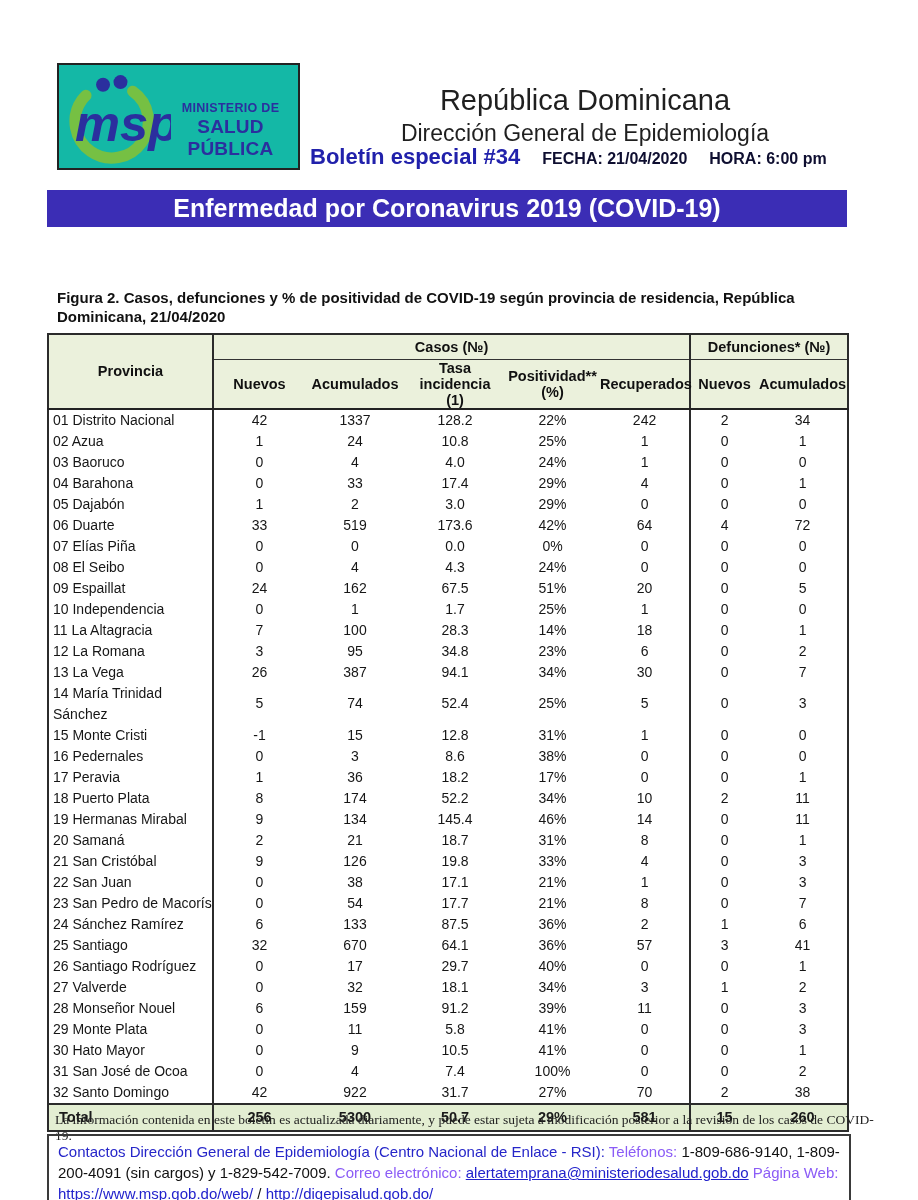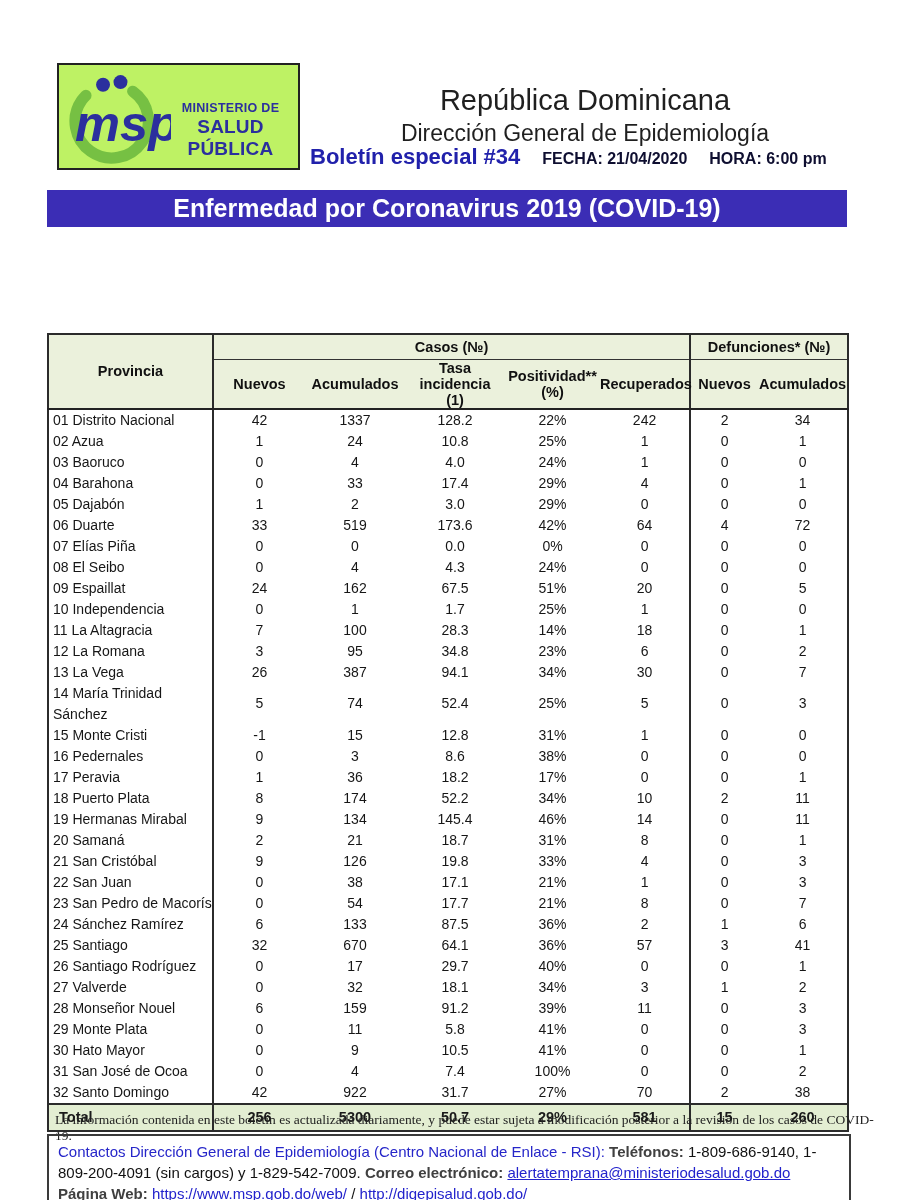--- a/index.html
+++ b/index.html
@@ -1,21 +1,21 @@
 <!DOCTYPE html>
 <html><head>
 <meta charset="utf-8">
 <style>
   * { margin:0; padding:0; box-sizing:border-box; }
   body { width:918px; height:1200px; background:#ffffff; font-family:"Liberation Sans", sans-serif; color:#1a1a1a; }
   .sheet { position:relative; width:918px; height:1200px; background:#fff; overflow:hidden; }
 
   
   .logo-box { position:absolute; left:57px; top:63px; width:243px; height:107px; border:2px solid #222;
-              display:flex; align-items:center; padding:4px 8px 4px 4px; background:#bef264; }
+              display:flex; align-items:center; padding:4px 8px 4px 4px; background:#14b8a6; }
   .logo-mark { width:108px; height:96px; flex:0 0 auto; }
   .ministry { color:#2b2f9e; text-align:center; flex:1; line-height:1.15; margin-top:28px; }
   .ministry .l1 { font-size:12.5px; font-weight:bold; letter-spacing:0.3px; }
   .ministry .l2 { font-size:19px; font-weight:bold; letter-spacing:0.2px; }
 
   .titles { position:absolute; left:300px; top:66px; width:570px; text-align:center; color:#1f1f1f;margin-top:16px; }
   .title1 { font-size:29px; line-height:36px; }
   .title2 { font-size:23px; line-height:30px; }
 
   .bulletin-row { position:absolute; left:310px; top:144px; width:565px; display:flex; align-items:baseline; gap:22px; white-space:nowrap; }
@@ -44,21 +44,21 @@
   tbody td { height:21px; line-height:21px; text-align:center; font-size:14px; color:#161616; }
   tbody td.col-prov { text-align:left; padding-left:4px; }
   tfoot td { background:#e3eed2; font-weight:bold; height:25px; line-height:25px; text-align:center; border-top:2px solid #2b2b2b; font-size:14.5px; }
   tfoot td.col-prov { text-align:left; padding-left:10px; }
 
   
   .note { position:absolute; left:55px; top:1112px; width:835px; font-family:"Liberation Serif", serif; font-size:13.5px; color:#222; }
   .contacts { position:absolute; left:47px; top:1134px; width:804px; border:2px solid #3a3a3a; padding:5px 9px 7px 9px;
               font-size:15px; line-height:21px; color:#111; }
   .c-head { color:#2626c9; font-weight:normal;margin-top:40px; }
-  .c-label { color:#404040; font-weight:bold; }
+  .c-label { color:#8b5cf6; font-weight:normal; }
   .c-link { color:#2222cc; text-decoration:underline; cursor:pointer; }
 </style>
 </head>
 <body>
 
 <div class="sheet">
 
   <div class="logo-box">
     <svg class="logo-mark" viewBox="0 0 120 110">
       <circle cx="54" cy="60" r="42" fill="none" stroke="#76c043" stroke-width="13" stroke-dasharray="205 60" transform="rotate(-55 54 60)" stroke-linecap="round"></circle>
@@ -78,20 +78,21 @@
   </div>
 
   <div class="bulletin-row">
     <span class="bulletin">Boletín especial #34</span>
     <span class="fecha">FECHA: 21/04/2020</span>
     <span class="hora">HORA: 6:00 pm</span>
   </div>
 
   <div class="banner-purple">Enfermedad por Coronavirus 2019 (COVID-19)</div>
 
+  <div class="caption">Figura 2. Casos, defunciones y % de positividad de COVID-19 según provincia de residencia, República Dominicana, 21/04/2020</div>
 
   <div class="table-wrap">
     <table>
       <colgroup>
         <col style="width:165px">
           <col style="width:92px">
           <col style="width:100px">
           <col style="width:100px">
         <col style="width:95px">
           <col style="width:90px">

